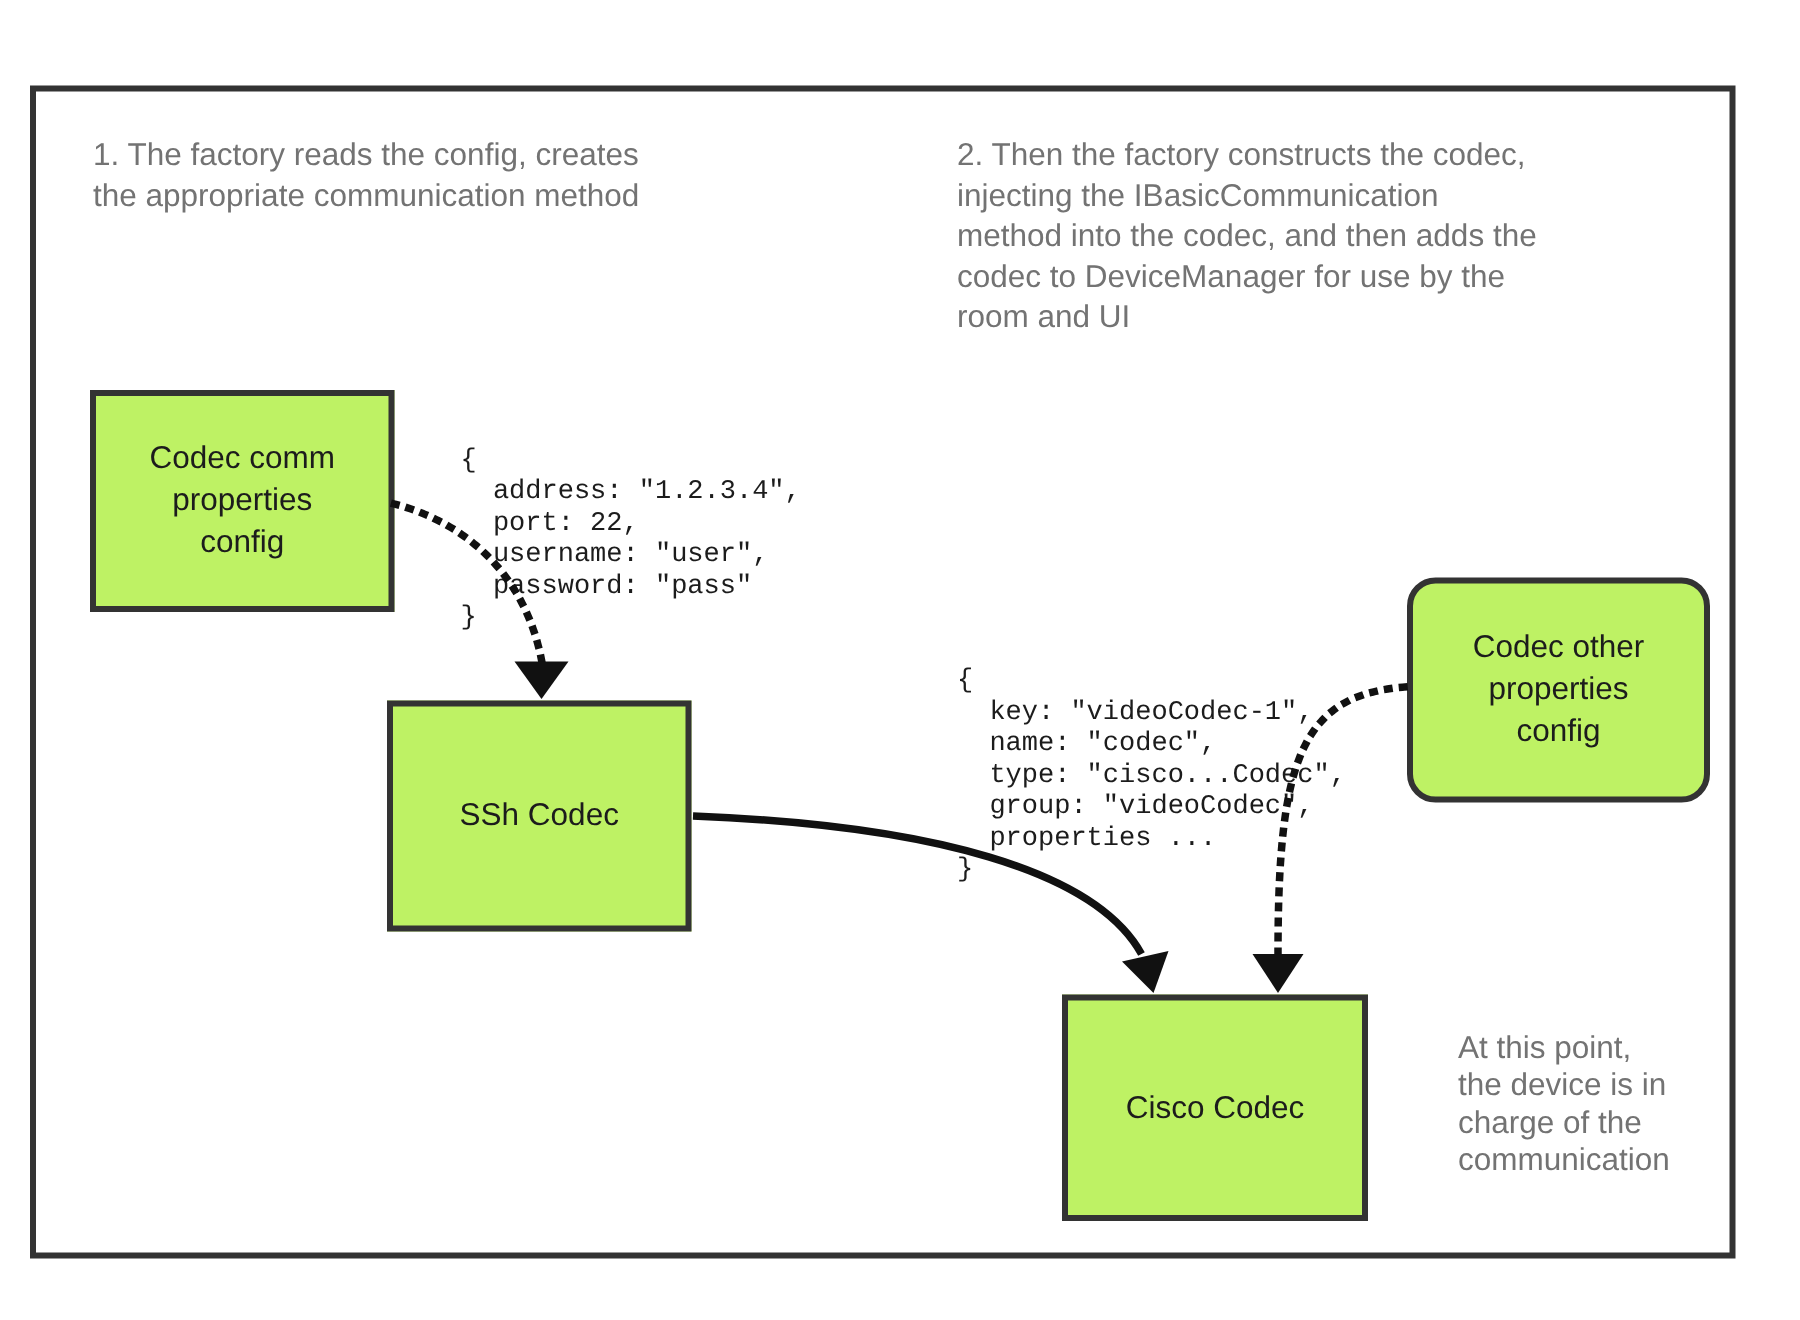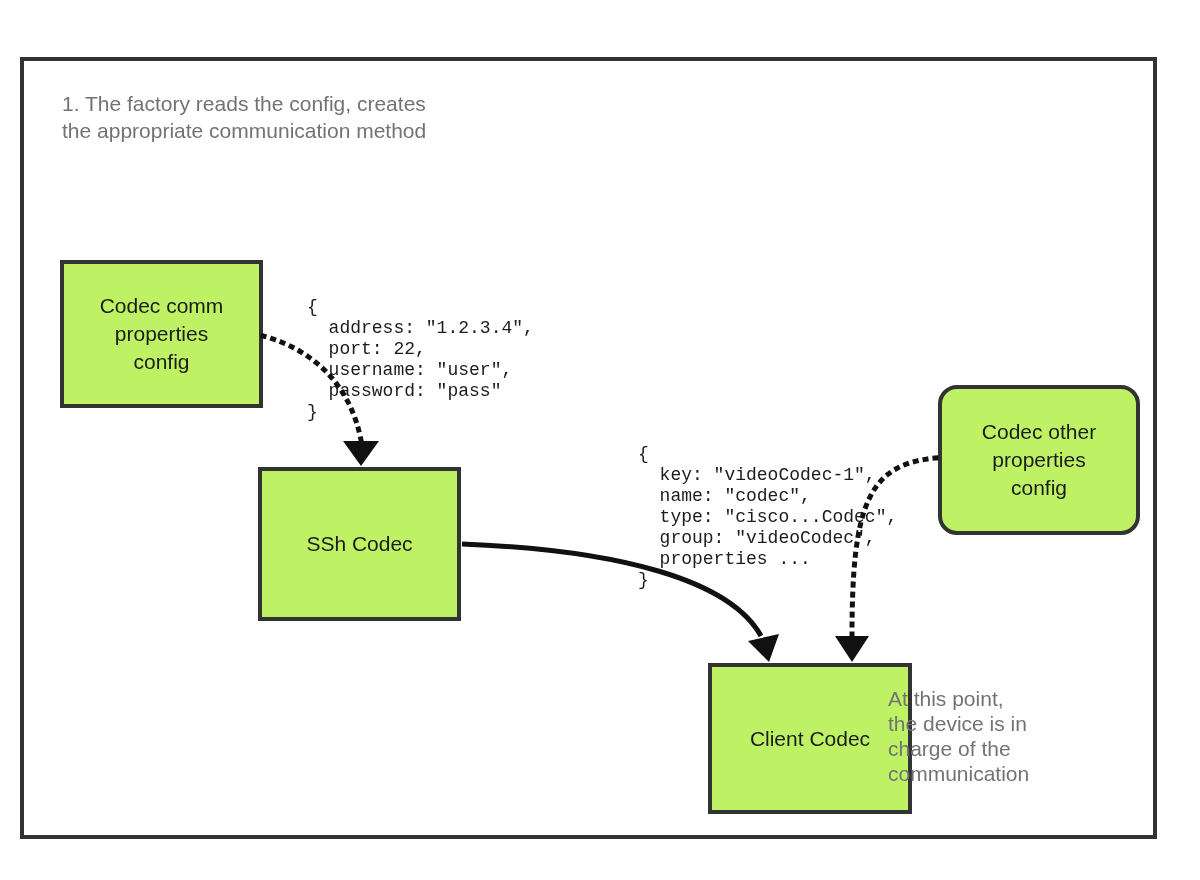--- a/index.html
+++ b/index.html
@@ -91,57 +91,62 @@
 </head>
 <body>
 
 <div class="stage">
 
   <div class="frame"></div>
 
   <div class="note" style="left:62px; top:90px;">1. The factory reads the config, creates
 the appropriate communication method</div>
 
+  <div class="note" style="left:638px; top:90px;">2. Then the factory constructs the codec,
+injecting the IBasicCommunication
+method into the codec, and then adds the
+codec to DeviceManager for use by the
+room and UI</div>
 
   <div class="dbox box-codec-comm">
     <span class="label">Codec comm
 properties
 config</span>
   </div>
 
   <div class="dbox box-ssh">
     <span class="label">SSh Codec</span>
   </div>
 
   <div class="dbox box-other">
     <span class="label">Codec other
 properties
 config</span>
   </div>
 
   <div class="dbox box-cisco">
-    <span class="label">Client Codec</span>
+    <span class="label">Cisco Codec</span>
   </div>
 
   <pre class="code code-comm">{
   address: "1.2.3.4",
   port: 22,
   username: "user",
   password: "pass"
 }</pre>
 
   <pre class="code code-codec">{
   key: "videoCodec-1",
   name: "codec",
   type: "cisco...Codec",
   group: "videoCodec",
   properties ...
 }</pre>
 
-  <div class="note note-final" style="left:888px; top:686px;">At this point,
+  <div class="note note-final" style="left:972px; top:686px;">At this point,
 the device is in
 charge of the
 communication</div>
 
   <svg class="arrows" width="1200" height="880" viewBox="0 0 1200 880">
 
     <path class="arrow-dotted" d="M 263 336 C 312 349, 350 384, 361 440"></path>
     <polygon class="arrowhead" points="361,466 343,441 379,441"></polygon>
 
     <path class="arrow-solid" d="M 462 544 C 620 550, 730 580, 761 636"></path>

